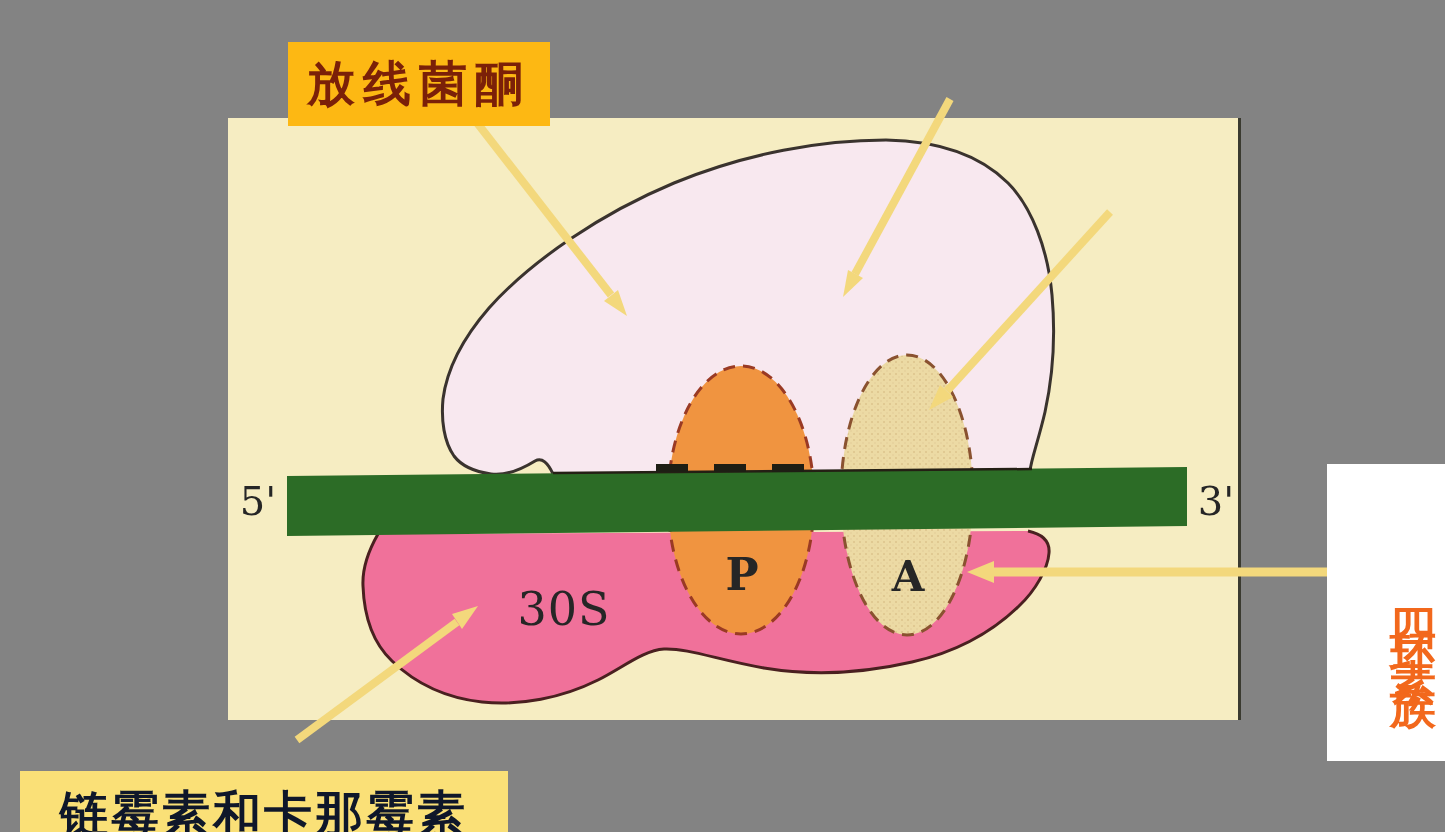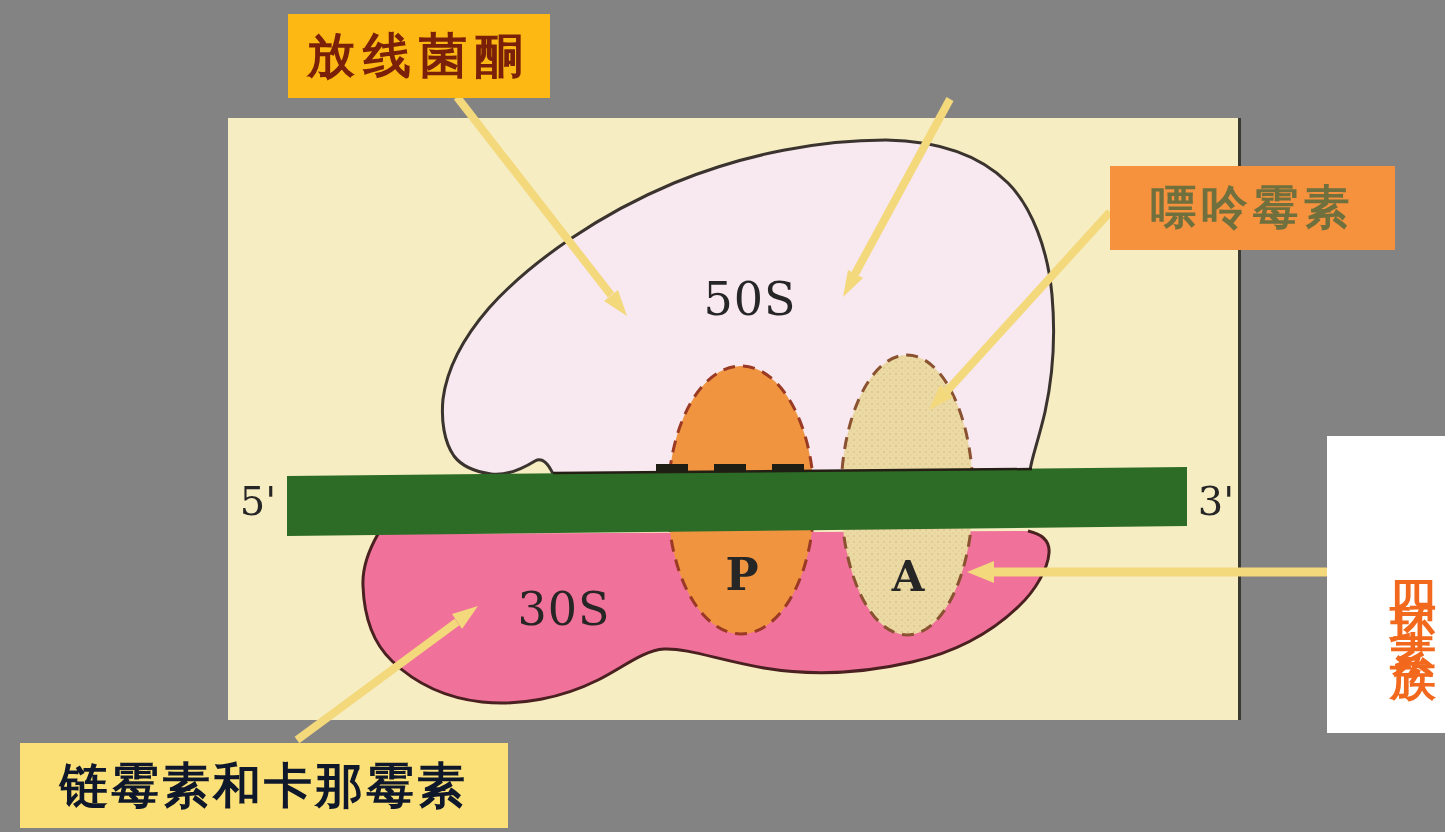--- a/index.html
+++ b/index.html
@@ -21,20 +21,21 @@
   .t-30s{left:504px;top:582px;width:120px;font-size:46px;letter-spacing:1px;}
   .t-p{left:720px;top:549px;width:44px;font-size:44px;font-weight:700;}
   .t-a{left:886px;top:552px;width:44px;font-size:42px;font-weight:700;}
   .t-5p{left:232px;top:478px;width:52px;font-size:40px;}
   .t-3p{left:1190px;top:478px;width:52px;font-size:40px;}
   .callout{
     position:absolute;z-index:2;
     display:flex;align-items:center;justify-content:center;
     font-weight:700;
     font-family:"DejaVu Serif","Liberation Serif",serif;
+    margin-top:28px;
   }
   .co-cyclo{left:288px;top:14px;width:262px;height:84px;
     background:#fdb813;color:#7b2008;font-size:48px;letter-spacing:8px;}
   .co-chlor{left:908px;top:12px;width:196px;height:85px;
     background:#3b3a98;color:#ffffff;font-size:50px;letter-spacing:4px;}
   .co-puro{left:1110px;top:166px;width:285px;height:84px;
     background:#f6923d;color:#70703e;font-size:46px;letter-spacing:5px;}
   .co-tetra{left:1327px;top:436px;width:118px;height:297px;
     background:#ffffff;color:#f2681c;font-size:46px;
     writing-mode:vertical-rl;text-orientation:upright;letter-spacing:24px;
@@ -105,25 +106,23 @@
     <g stroke="#f3d87c" fill="#f3d87c">
       <line x1="1327" y1="572" x2="993" y2="572" stroke-width="9"></line>
       <polygon points="967,572 994,561 994,583" stroke="none"></polygon>
     </g>
     <g stroke="#f3d87c" fill="#f3d87c">
       <line x1="297" y1="740" x2="457" y2="622" stroke-width="8"></line>
       <polygon points="478,606 462,629 452,614" stroke="none"></polygon>
     </g>
   </svg>
 
-  <div class="txt t-50s">50S</div>
   <div class="txt t-30s">30S</div>
   <div class="txt t-p">P</div>
   <div class="txt t-a">A</div>
   <div class="txt t-5p">5'</div>
   <div class="txt t-3p">3'</div>
 
   <div class="callout co-cyclo">放线菌酮</div>
-  <div class="callout co-puro">嘌呤霉素</div>
   <div class="callout co-tetra">四环素族</div>
   <div class="callout co-strep">链霉素和卡那霉素</div>
 
 </div>
 
 </body></html>

